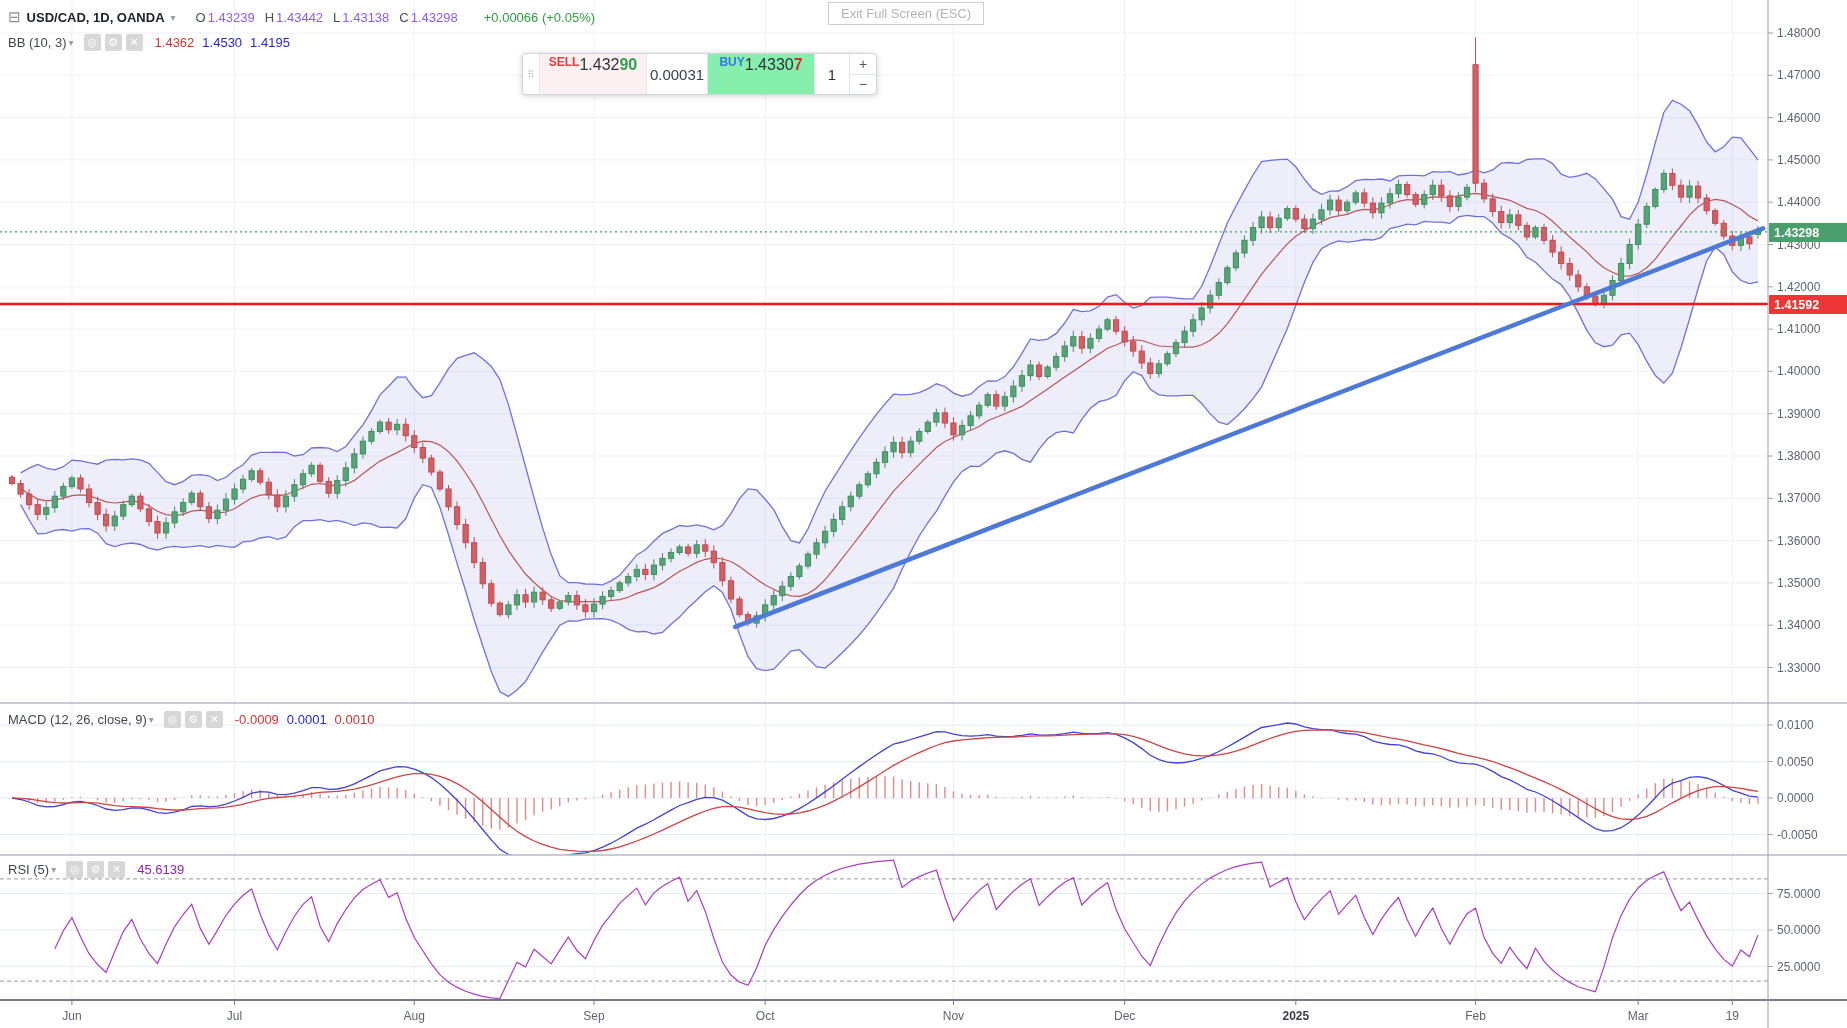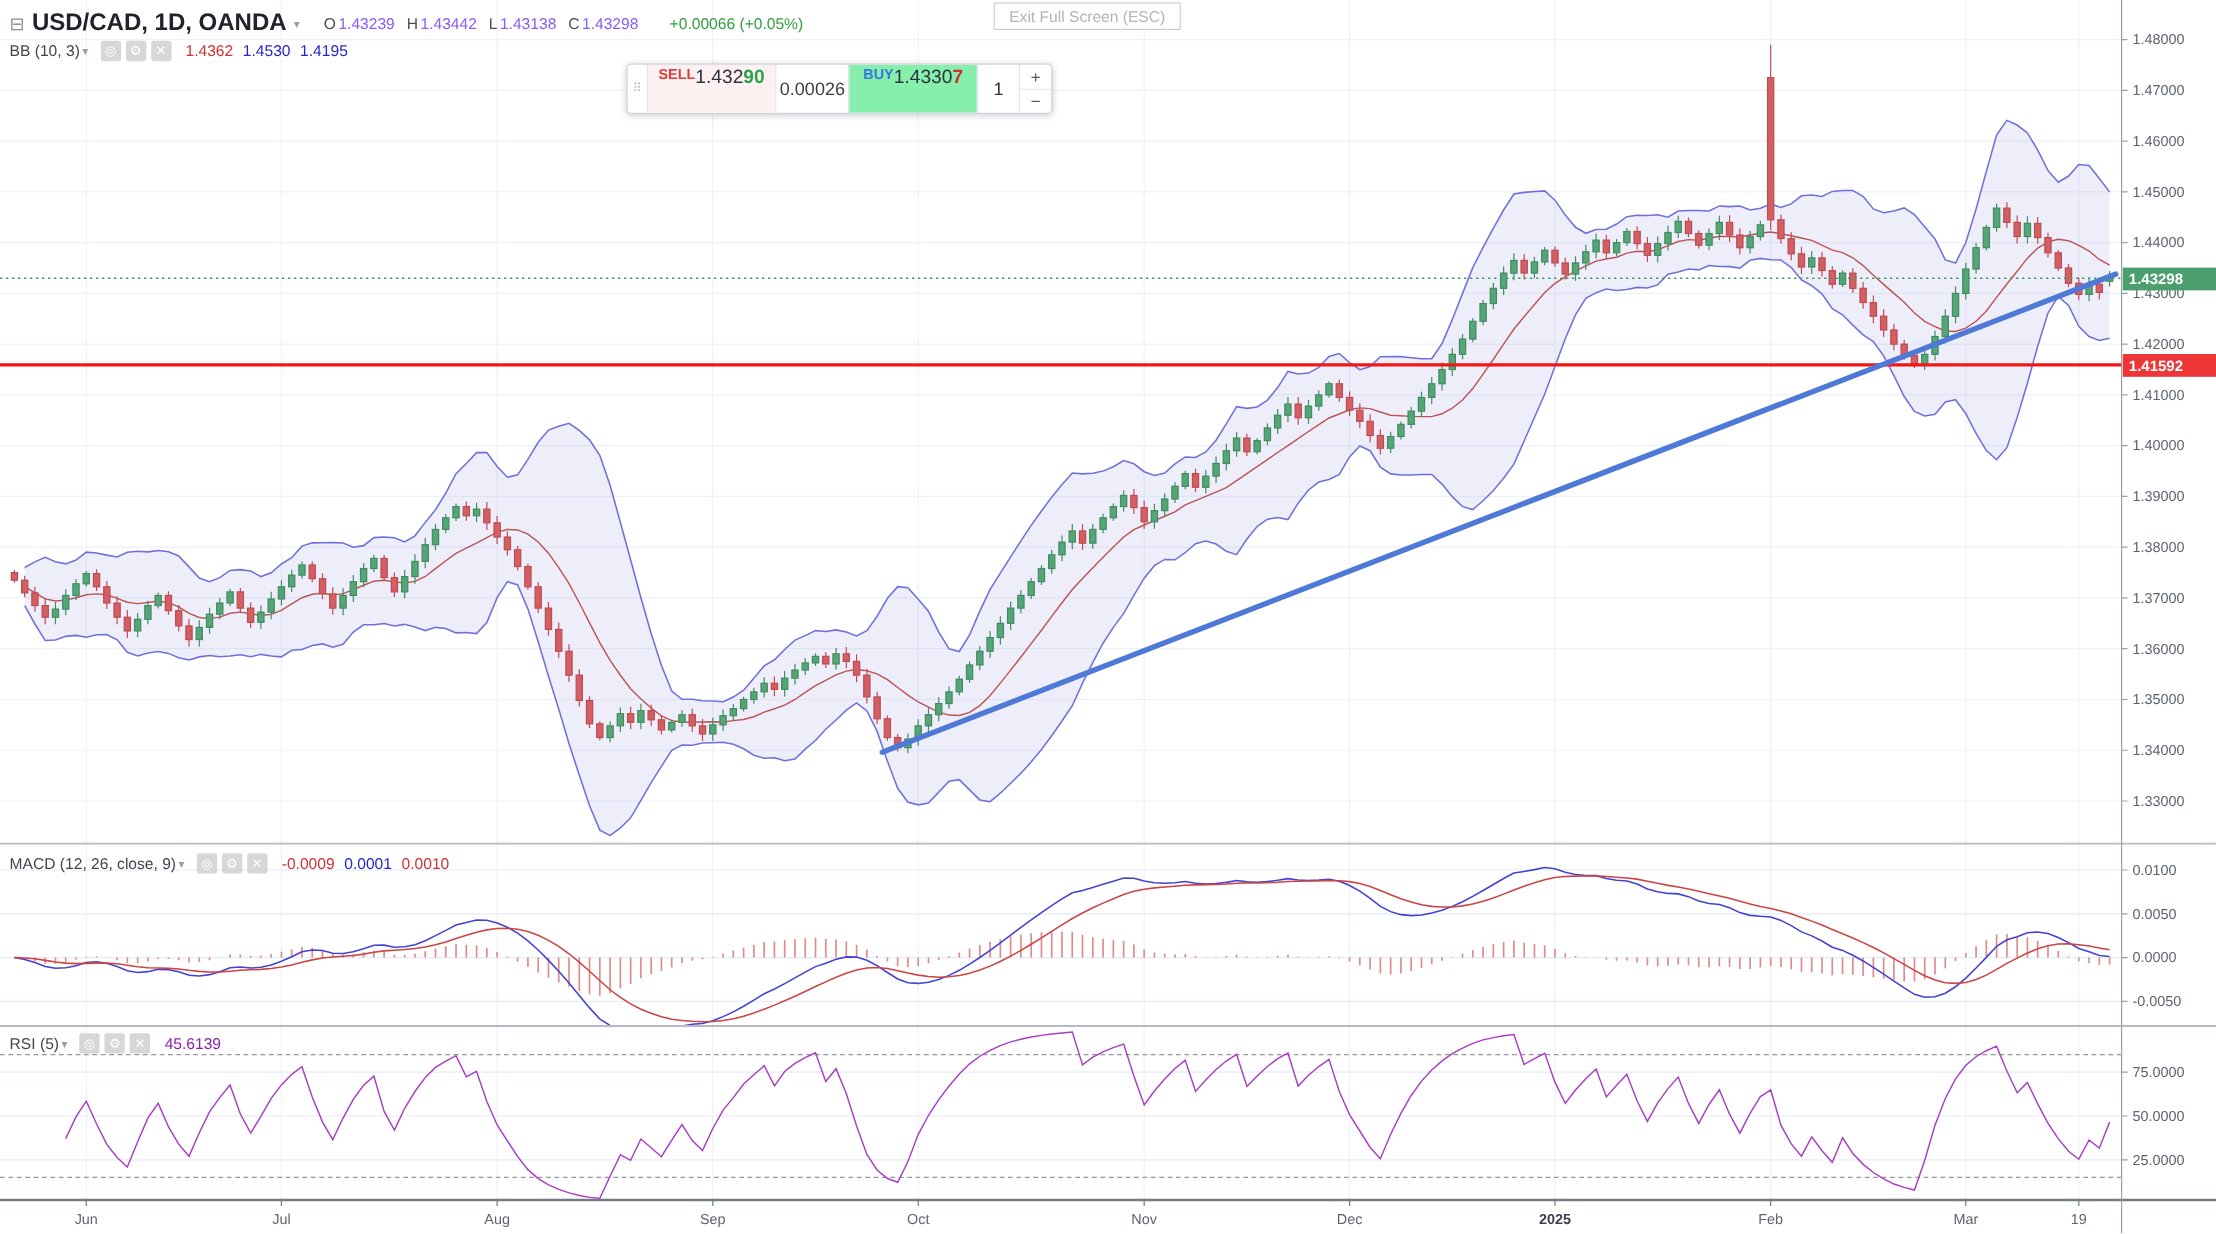--- a/index.html
+++ b/index.html
@@ -1,20 +1,20 @@
 <!DOCTYPE html>
 <html><head>
 <meta charset="utf-8">
 <style>
   html,body{margin:0;padding:0;background:#fff;}
   #app{position:relative;width:1847px;height:1028px;background:#fff;overflow:hidden;
        font-family:"Liberation Sans",sans-serif;-webkit-font-smoothing:antialiased;}
   #chart-stage{position:absolute;left:0;top:0;width:1847px;height:824px;}
   .legend{position:absolute;display:flex;align-items:center;white-space:nowrap;z-index:5;}
-  .sym{font-size:20px;font-weight:700;color:#20222c;margin:0 4px 0 6px;}
+  .sym{font-size:13px;font-weight:700;color:#20222c;margin:0 4px 0 6px;}
   .collapse{color:#8a8e99;font-size:15px;}
   .caret{color:#9a9ea8;font-size:10px;margin:0 10px 0 2px;}
   .ohlc{display:flex;align-items:center;font-size:13px;}
   .ohlc .k{color:#4a4e58;margin-left:10px;}
   .ohlc .v{color:#8b5cf6;margin-left:2px;}
   .ohlc .chg{color:#2f9e3f;margin-left:26px;}
   .ind{font-size:13px;color:#43464f;}
   .ibtn{display:inline-flex;width:17px;height:17px;background:#d7d7d7;border-radius:2px;
         color:#fff;font-size:11px;align-items:center;justify-content:center;margin-right:4px;cursor:pointer;}
   .indval{font-size:13px;margin-left:8px;}
@@ -865,21 +865,21 @@
     <span class="ibtn">✕</span>
     <span class="indval purple">45.6139</span>
   </div>
 
   <div id="order-panel">
     <div class="op-handle">⠿</div>
     <div class="op-cell op-sell">
       <div class="op-lbl-sell">SELL</div>
       <div class="op-price"><span>1.432</span><span class="hot-g">90</span></div>
     </div>
-    <div class="op-spread">0.00026</div>
+    <div class="op-spread">0.00031</div>
     <div class="op-cell op-buy">
       <div class="op-lbl-buy">BUY</div>
       <div class="op-price"><span>1.4330</span><span class="hot-r">7</span></div>
     </div>
     <div class="op-qty">1</div>
     <div class="op-pm">
       <div>+</div>
       <div>−</div>
     </div>
   </div>

